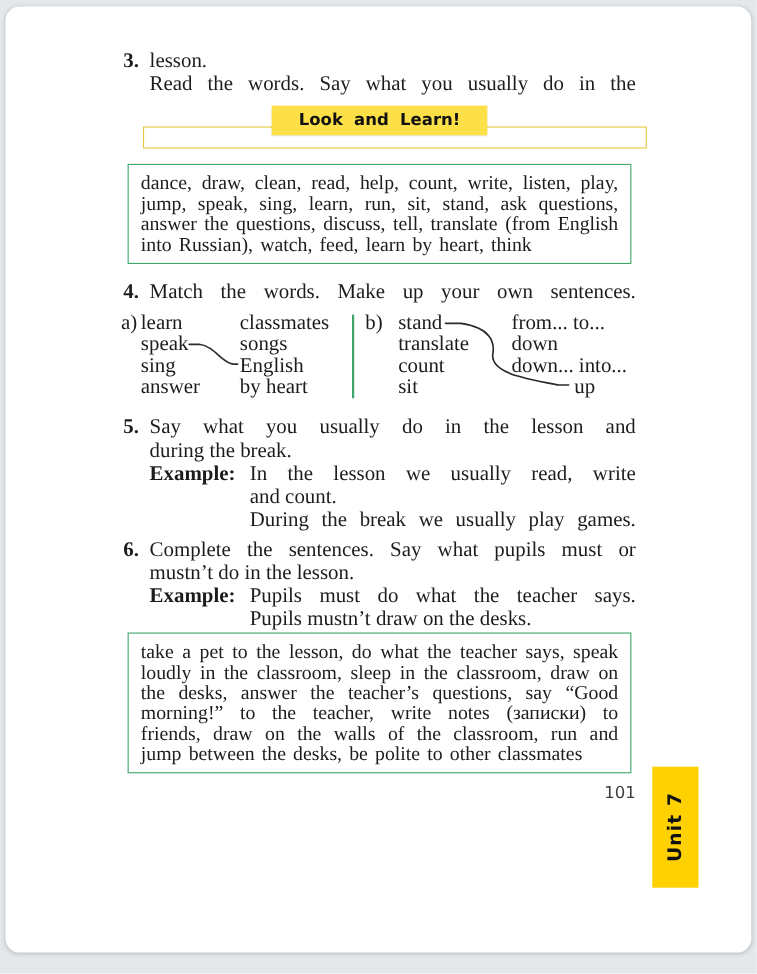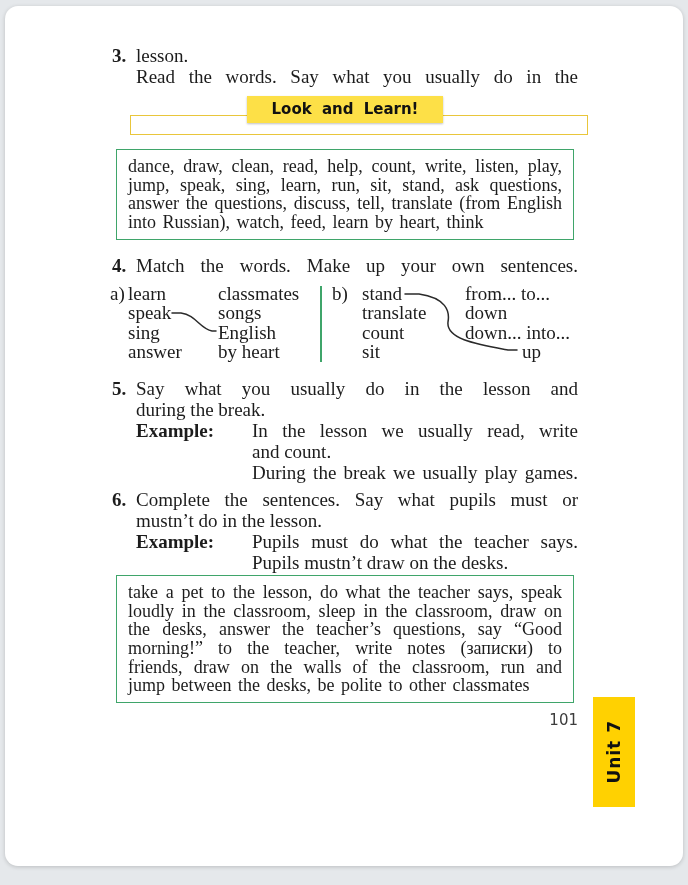--- a/index.html
+++ b/index.html
@@ -75,21 +75,21 @@
   .m-b .m-label { width:30px; }
   .m-a .m-col1 { width:90px; }
   .m-b .m-col1 { width:103px; }
   .m-col { }
   .m-word { font-size:19px; line-height:19.5px; height:19.5px; white-space:nowrap; }
   .m-word.indent-up { padding-left:57px; }
   .connectors { position:absolute; left:0; top:0; pointer-events:none; }
   .connectors path { fill:none; stroke:#2a2a2a; stroke-width:1.5; stroke-linecap:round; }
 
   
-  .example { display:flex;gap:25px; }
+  .example { display:flex; }
   .example-label { font-weight:bold; width:91px; flex:none; font-size:19px; line-height:21px; }
   .example-body { flex:1; min-width:0; }
 
   
   .unit-tab {
     position:absolute; left:588px; top:691px; width:42px; height:110px;
     background:#ffd101;
     display:flex; align-items:center; justify-content:center;
   }
   .unit-tab span {

